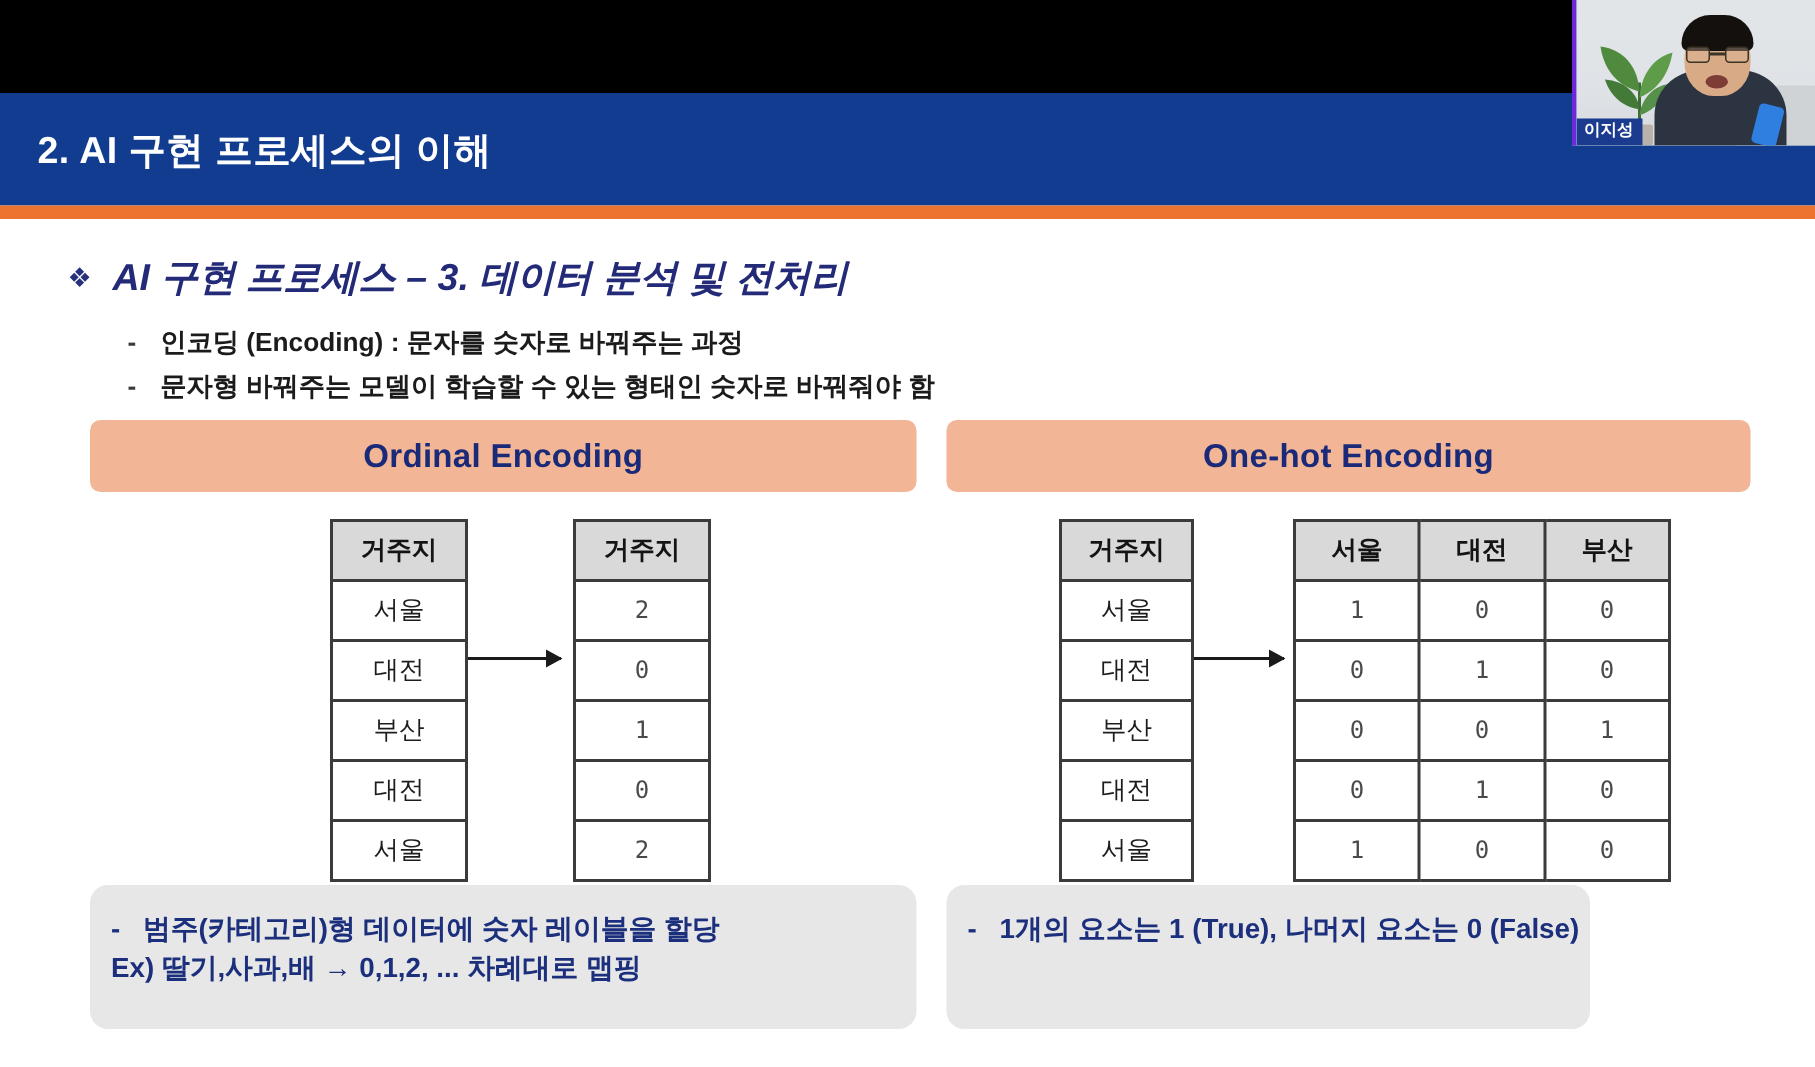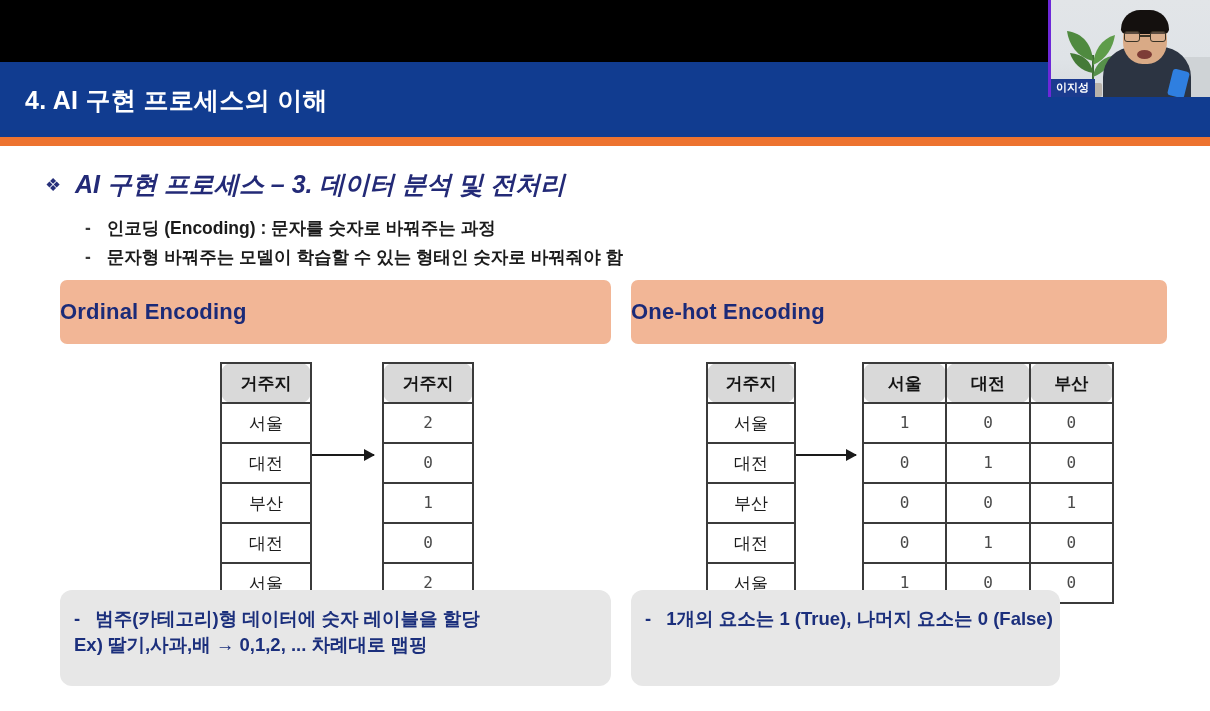--- a/index.html
+++ b/index.html
@@ -191,26 +191,26 @@
   .sub-bullet-row .dash { color: #3a3a3a; font-weight: bold; }
   #sub-bullet-0 { top: 70px; }
   #sub-bullet-1 { top: 99px; }
 
   
   .panel { position: absolute; top: 134px; }
   #panel-ordinal { left: 60px; width: 551px; }
   #panel-onehot  { left: 631px; width: 536px; }
 
   .panel-title-bar {
-    height: 64px;
+    height: 48px;
     background: #f2b696;
     border-radius: 7px;
     display: flex;
     align-items: center;
-    justify-content: flex-start;
+    justify-content: center;
   }
   .panel-title-text {
     color: #1b2a78;
     font-size: 22px;
     font-weight: bold;
     letter-spacing: 0.2px;
   }
 
   
   .diagram-area {
@@ -233,21 +233,20 @@
     padding: 0;
     height: 38px;
     line-height: 38px;
     box-sizing: border-box;
   }
   .enc-table th {
     background: #d9d9d9;
     font-weight: bold;
     color: #141414;
     font-size: 17px;
-    border-radius: 11px;
   }
   .enc-table td.num {
     color: #4a4a4a;
     font-family: "DejaVu Sans Mono", "Liberation Mono", monospace;
     font-size: 16px;
   }
 
   .arrow {
     position: absolute;
     height: 2px;
@@ -284,21 +283,21 @@
   }
   .note-line .dash { margin-right: 10px; }
   .note-line.indent { margin-left: 0; }
 </style>
 </head>
 <body>
 
 <div id="top-black-band"></div>
 
 <div id="section-header-band">
-  <div id="section-header-title">4. AI 구현 프로세스의 이해</div>
+  <div id="section-header-title">2. AI 구현 프로세스의 이해</div>
 </div>
 <div id="orange-rule"></div>
 
 <div id="webcam-overlay">
   <div id="webcam-wall"></div>
   <div id="webcam-couch"></div>
   <svg id="webcam-plant" viewBox="0 0 56 76">
     <path d="M30 76 L30 34" stroke="#3d6b35" stroke-width="2" fill="none"></path>
     <path d="M30 40 C14 36 6 24 4 10 C20 12 29 24 30 40 Z" fill="#4f8a3f"></path>
     <path d="M30 44 C44 38 50 26 52 14 C38 18 31 30 30 44 Z" fill="#5e9c4a"></path>

